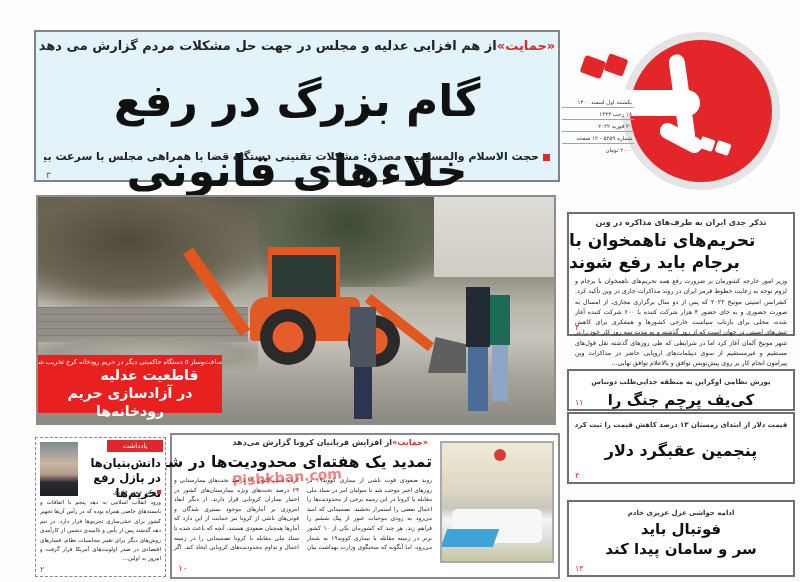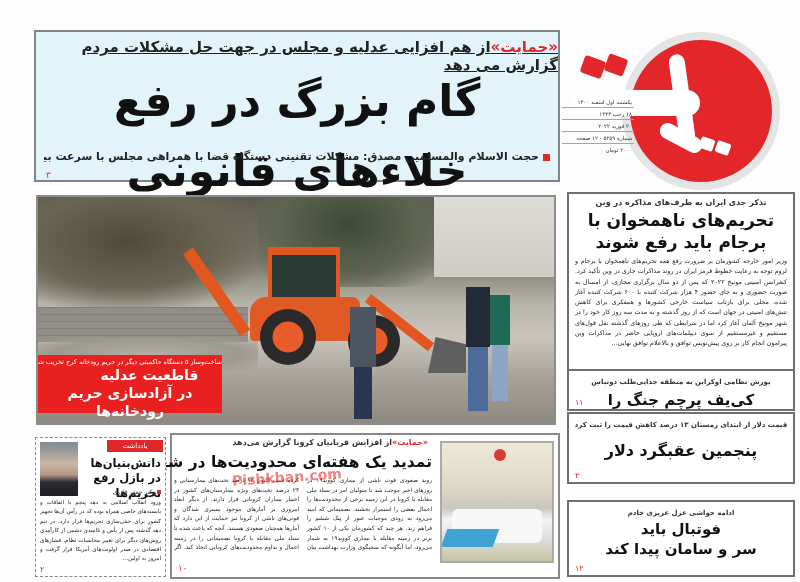--- a/index.html
+++ b/index.html
@@ -3,21 +3,21 @@
 <meta charset="utf-8">
 <style>
   * { box-sizing: border-box; margin: 0; padding: 0; }
   html, body { width: 800px; height: 582px; background: #fdfdfd; overflow: hidden; }
   body { position: relative; font-family: "DejaVu Sans", sans-serif; color: #111; direction: rtl; }
 
   .abs { position: absolute; }
 
   
   #top-box { left: 34px; top: 30px; width: 526px; height: 152px; background: #e2f3fa; border: 2px solid #7e8488; }
-  #top-kicker { left: 0; right: 0; top: 6px; text-align: right; font-size: 15px; font-weight: bold; color: #222; text-decoration: underline; }
+  #top-kicker { left: 0; right: 0; top: 6px; text-align: center; font-size: 13px; font-weight: bold; color: #222; }
   #top-kicker .brand { color: #e0282a; }
   #top-headline { left: 0; right: 0; top: 34px; text-align: center; font-size: 44px; font-weight: bold; color: #111; letter-spacing: -1px; line-height: 70px; }
   #top-sub { right: 8px; left: 8px; top: 118px; font-size: 11px; font-weight: bold; color: #222; text-align: right; white-space: nowrap; overflow: hidden; }
   #top-sub .sq { display: inline-block; width: 7px; height: 7px; background: #e0282a; margin-left: 4px; vertical-align: middle; }
   #top-page { left: 10px; top: 138px; font-size: 9px; color: #e0282a; }
 
   
   #logo { left: 562px; top: 30px; width: 238px; height: 165px; }
   #logo-circle-outer { left: 60px; top: 2px; width: 158px; height: 158px; border-radius: 50%; background: #e4e4e4; }
   #logo-circle { left: 68px; top: 10px; width: 142px; height: 142px; border-radius: 50%; background: #e3262a; }
@@ -54,23 +54,23 @@
   #photo-person3 { left: 452px; top: 98px; width: 20px; height: 50px; background: #1f6a56; }
   #photo-person3-legs { left: 454px; top: 148px; width: 16px; height: 56px; background: #8fa5c7; }
 
   #photo-caption { left: 0; top: 158px; width: 184px; height: 58px; background: #e8201f; color: #fff; text-align: center; }
   #photo-kicker { font-size: 6.5px; margin-top: 3px; white-space: nowrap; overflow: hidden; }
   #photo-title1 { font-size: 14px; font-weight: bold; line-height: 18px; padding-left: 39px; }
   #photo-title2 { font-size: 14px; font-weight: bold; line-height: 18px; }
 
   
   .rbox { position: absolute; left: 567px; width: 228px; border: 2px solid #6f6f6f; background: #fff; }
-  #r1 { top: 192px; height: 196px; }
+  #r1 { top: 212px; height: 124px; }
   #r1-kicker { text-align: center; font-size: 8px; font-weight: bold; margin-top: 4px; color: #333; }
-  #r1-title { text-align: center; font-size: 17px; font-weight: bold; line-height: 22px; margin-top: 2px; }
+  #r1-title { text-align: left; font-size: 17px; font-weight: bold; line-height: 22px; margin-top: 2px; }
   #r1-body { font-size: 6.3px; line-height: 10.3px; padding: 3px 6px 0; text-align: justify; color: #222; height: 94px; overflow: hidden; }
   .page-no { position: absolute; left: 6px; bottom: 2px; font-size: 8px; color: #e0282a; }
 
   #r2 { top: 369px; height: 42px; }
   #r3 { top: 412px; height: 72px; }
   #r4 { top: 500px; height: 77px; }
   .rkick { text-align: center; font-size: 7px; font-weight: bold; color: #333; margin-top: 7px; white-space: nowrap; }
   .rtitle { text-align: center; font-size: 15px; font-weight: bold; line-height: 20px; margin-top: 4px; }
   #r3 .rtitle { margin-top: 12px; font-size: 16px; }
   #r4 .rtitle { margin-top: 2px; font-size: 15px; line-height: 20px; }

